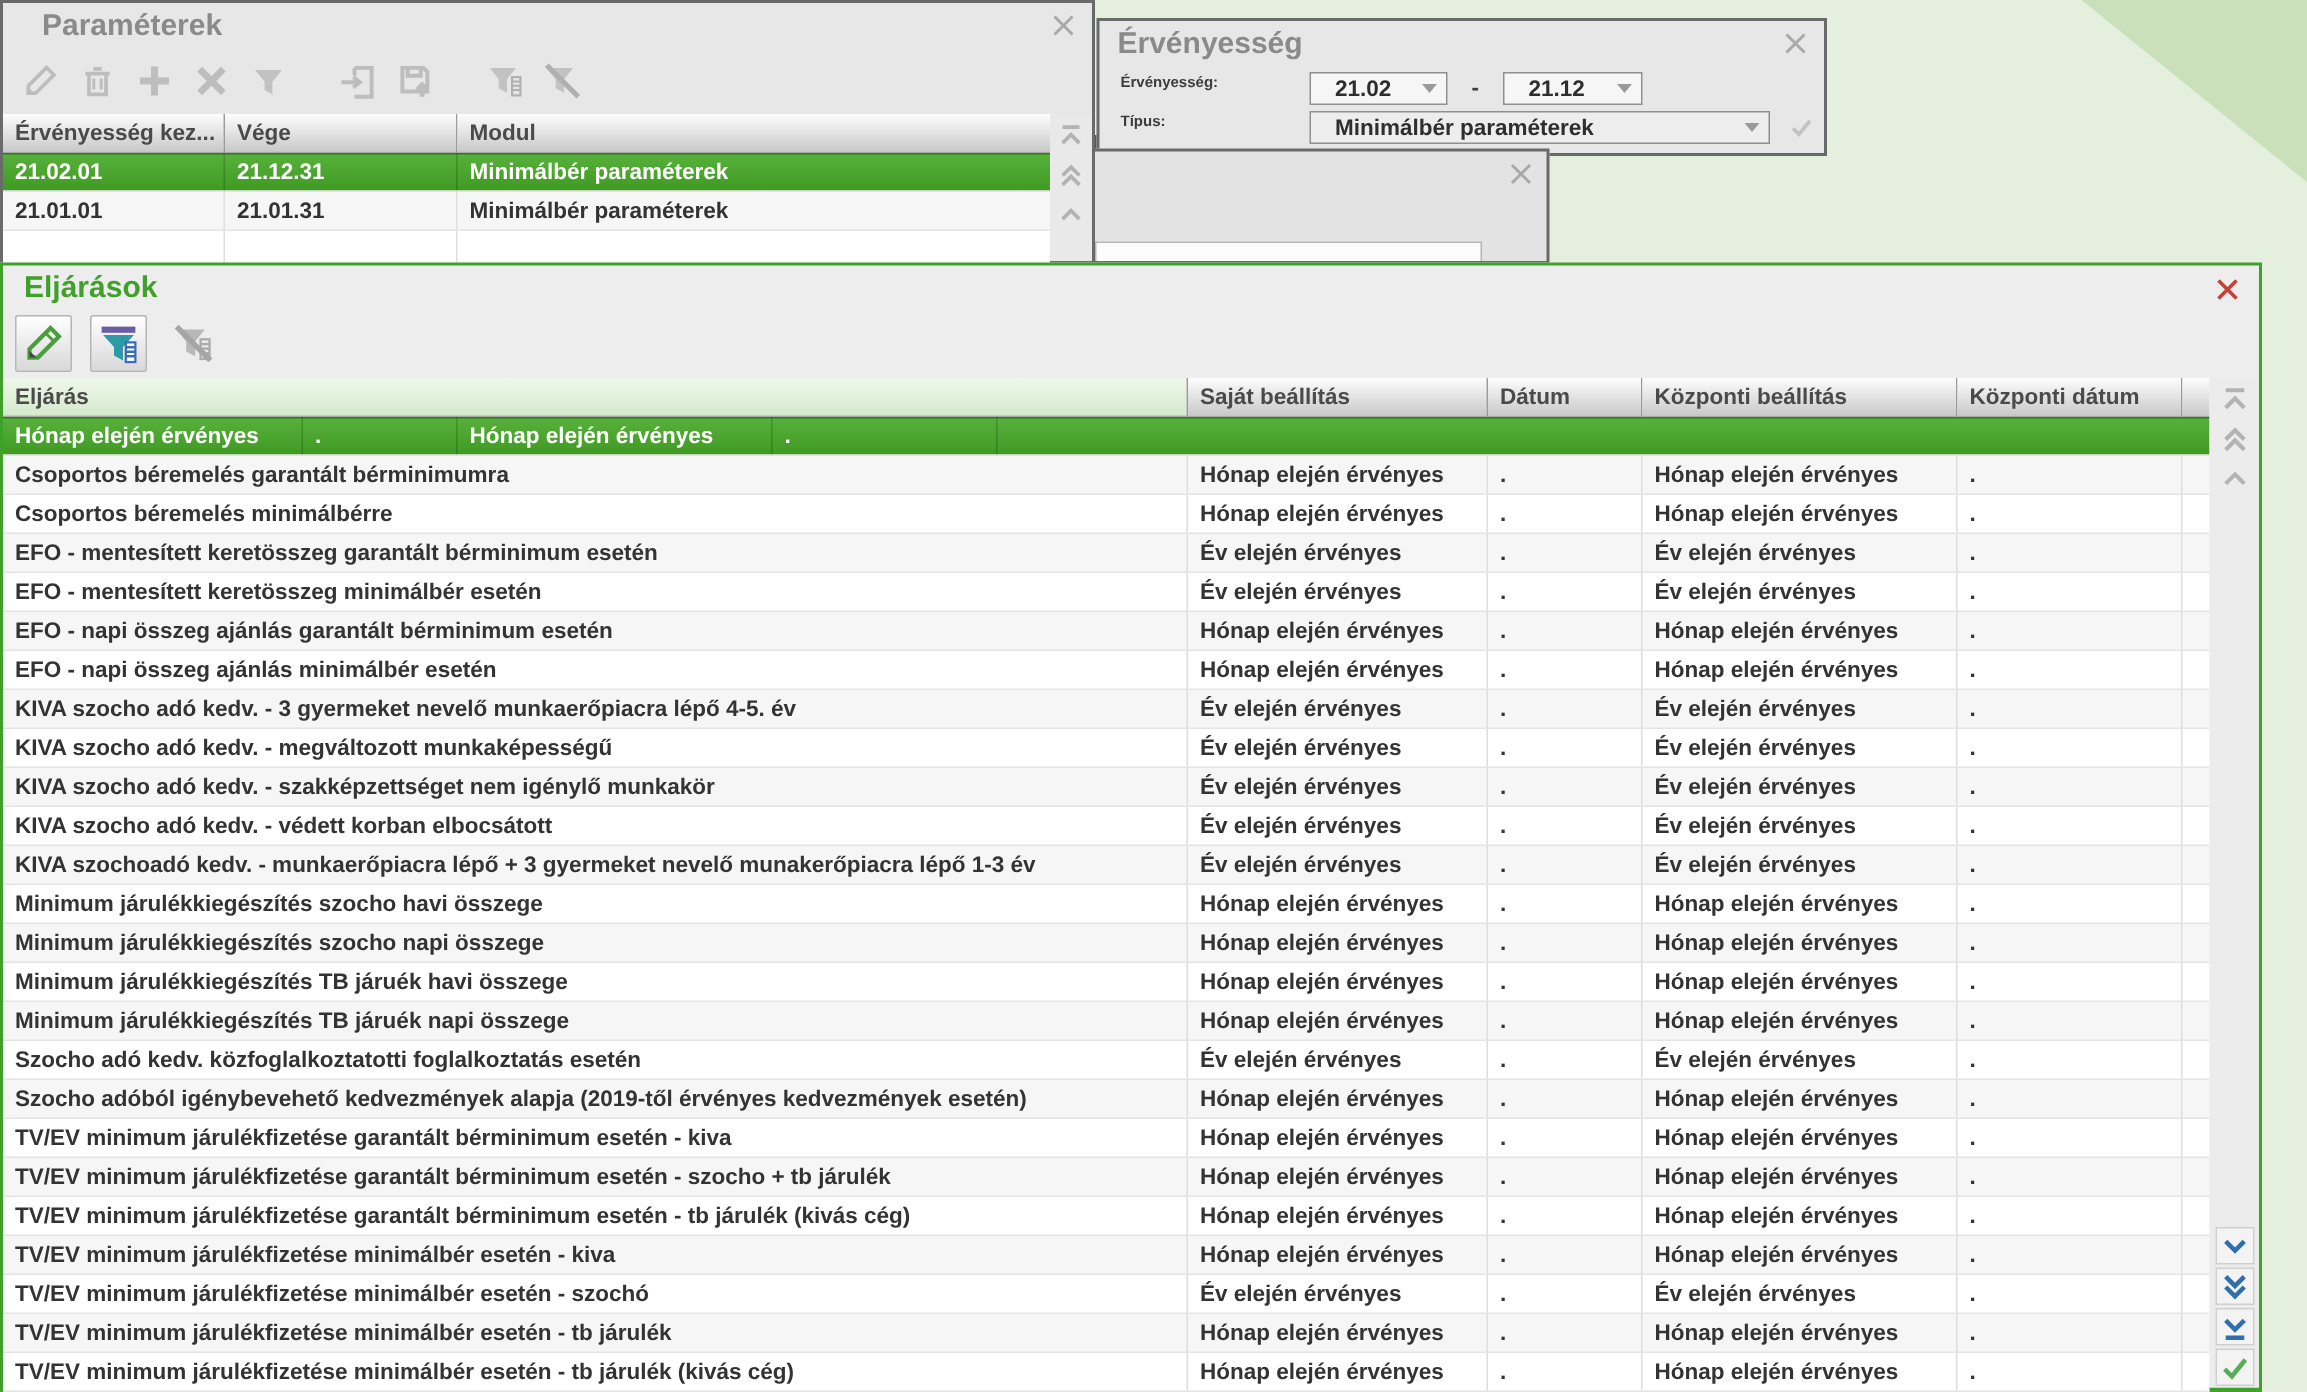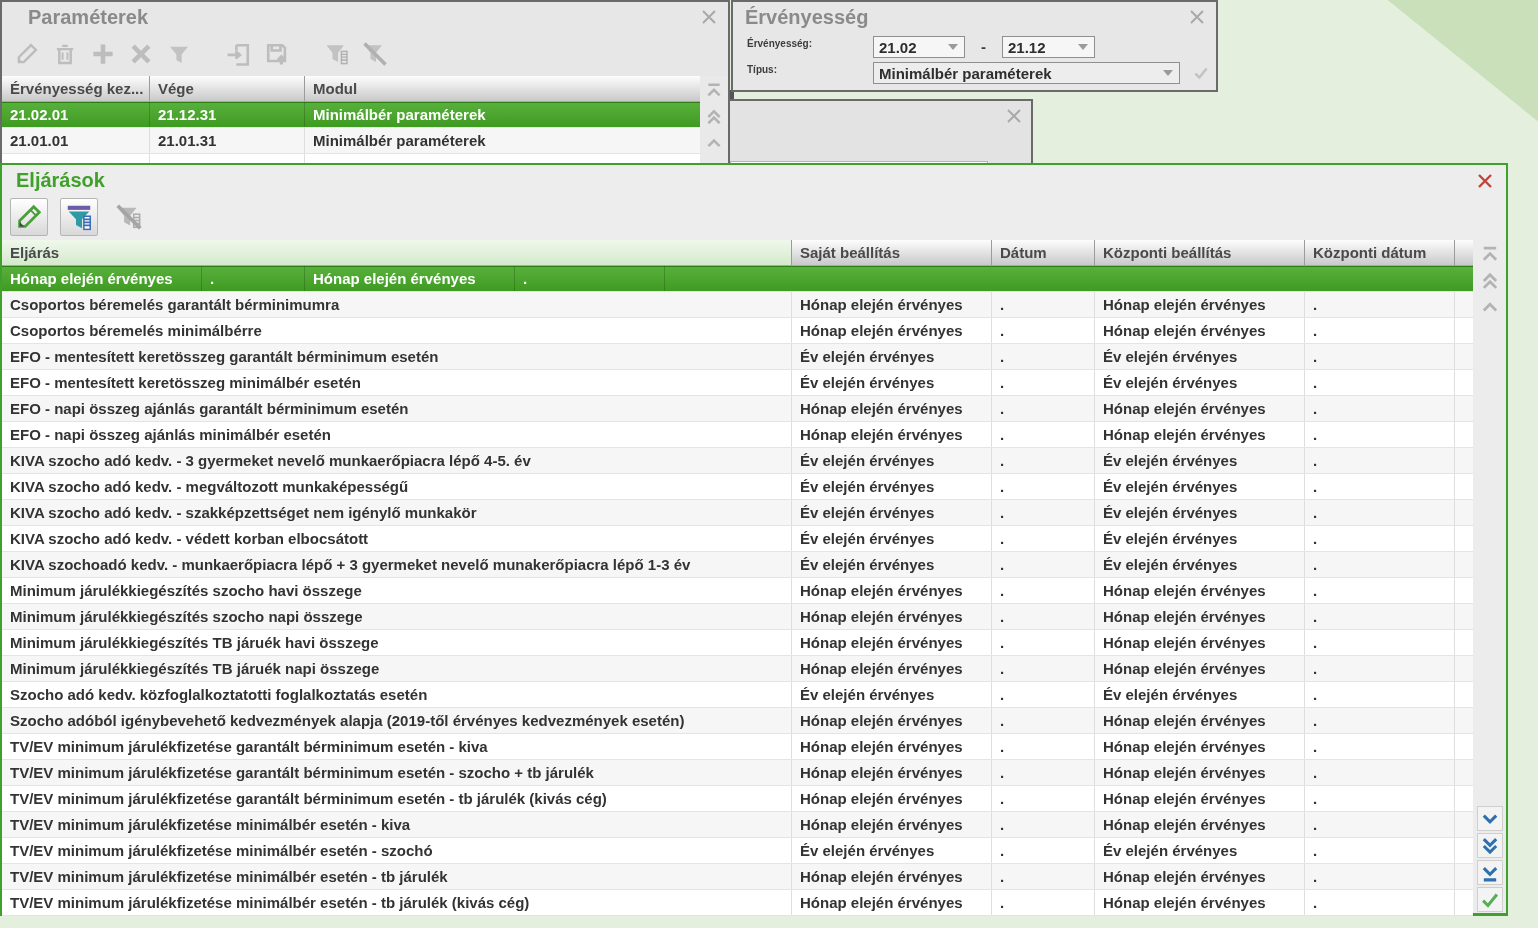--- a/index.html
+++ b/index.html
@@ -48,38 +48,38 @@
   .vnav .nbtn { width:22px; height:22px; margin:2px 0; display:flex; align-items:center; justify-content:center; }
   .vnav .spacer { flex:1; }
   .nbtn.tile { background:#f3f3f3; border:1px solid #cfcfcf; width:26px; height:25px; margin:1px 0; }
 
   
   #panel-parameters { left:0; top:0; width:730px; height:176px; z-index:2; }
   #panel-parameters .table-region { position:absolute; left:0px; top:74px; right:0px; bottom:0; }
   .p-c1 { width:148px; } .p-c2 { width:155px; } .p-c3 { flex:1; border-right:none !important; }
 
   
-  #panel-validity { left:731px; top:0; width:487px; height:92px; z-index:1; }
+  #panel-validity { left:731px; top:12px; width:487px; height:92px; z-index:1; }
   .field-label { position:absolute; font-size:10px; color:#3c3c3c; }
   .combo { position:absolute; height:22px; background:#f6f6f6; border:1px solid #8f8f8f;
            display:flex; align-items:center; font-size:15px; color:#2e2e2e; cursor:pointer; }
-  .combo .cval { flex:1; padding-left:5px; white-space:nowrap; overflow:hidden; }
+  .combo .cval { flex:1; padding-left:16px; white-space:nowrap; overflow:hidden; }
   .combo .arrow { width:0; height:0; border-left:5px solid transparent; border-right:5px solid transparent;
                   border-top:6px solid #9a9a9a; margin-right:6px; }
   .combo.gray { background:#ededed; }
   .range-dash { position:absolute; font-size:15px; color:#3c3c3c; }
 
   
   #panel-hidden { left:727px; top:99px; width:306px; height:77px; background:#e3e3e3; z-index:1; }
   #panel-hidden .wstrip { position:absolute; left:1px; bottom:0px; width:258px; height:13px;
                           background:#fcfcfc; border:1px solid #b5b5b5; border-bottom:none; }
   .dark-notch { position:absolute; left:727px; top:90px; width:7px; height:10px; background:#555; z-index:1; }
 
   
-  #panel-procedures { left:0; top:163px; width:1508px; height:753px; background:#ededed;
+  #panel-procedures { left:0; top:175px; width:1508px; height:753px; background:#ededed;
                       border:2px solid #3fa02a; border-bottom-width:3px; z-index:3; }
   #panel-procedures .table-region { position:absolute; left:0; top:75px; right:0; bottom:0; }
   #panel-procedures .vnav { width:33px; background:#ececec; }
   .e-name { width:790px; } .e-own { width:200px; } .e-date { width:103px; }
   .e-central { width:210px; } .e-cdate { width:150px; } .e-empty { flex:1; border-right:none !important; }
 </style>
 </head>
 <body>
 
 <div class="screen">

